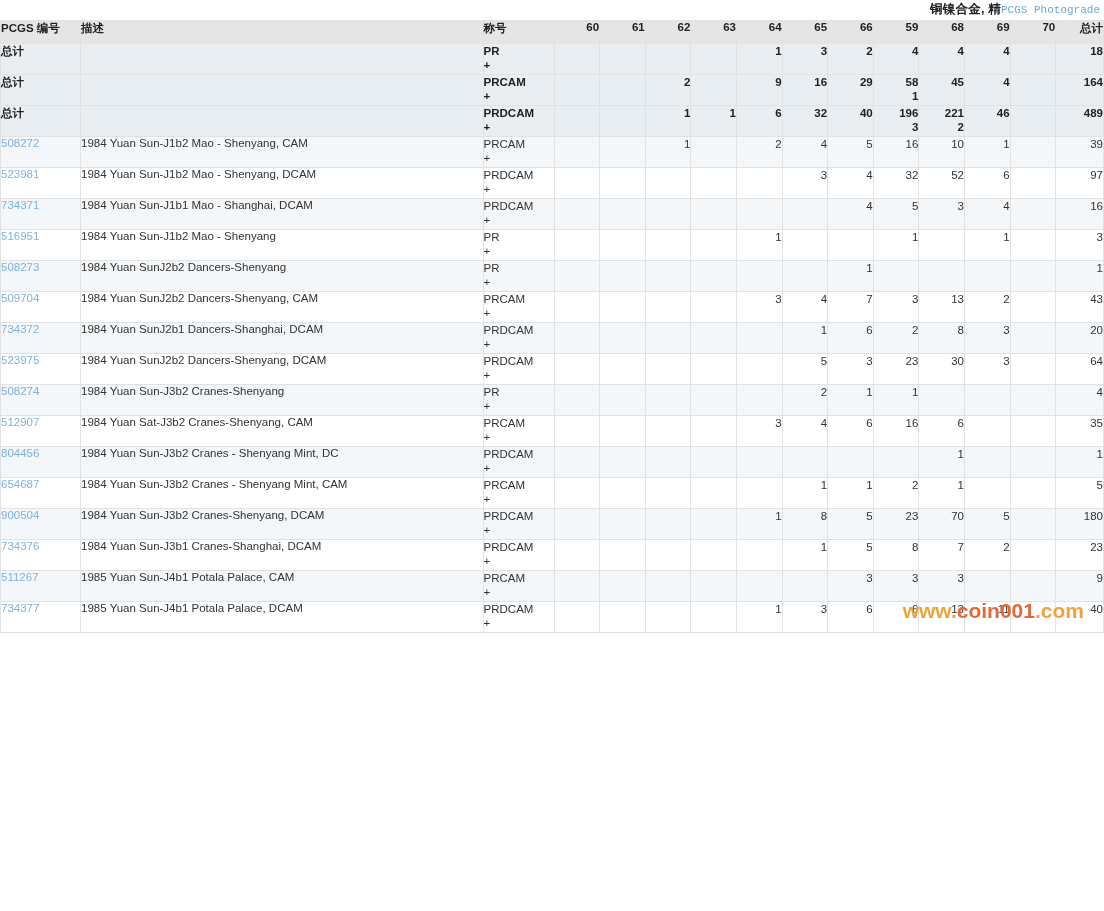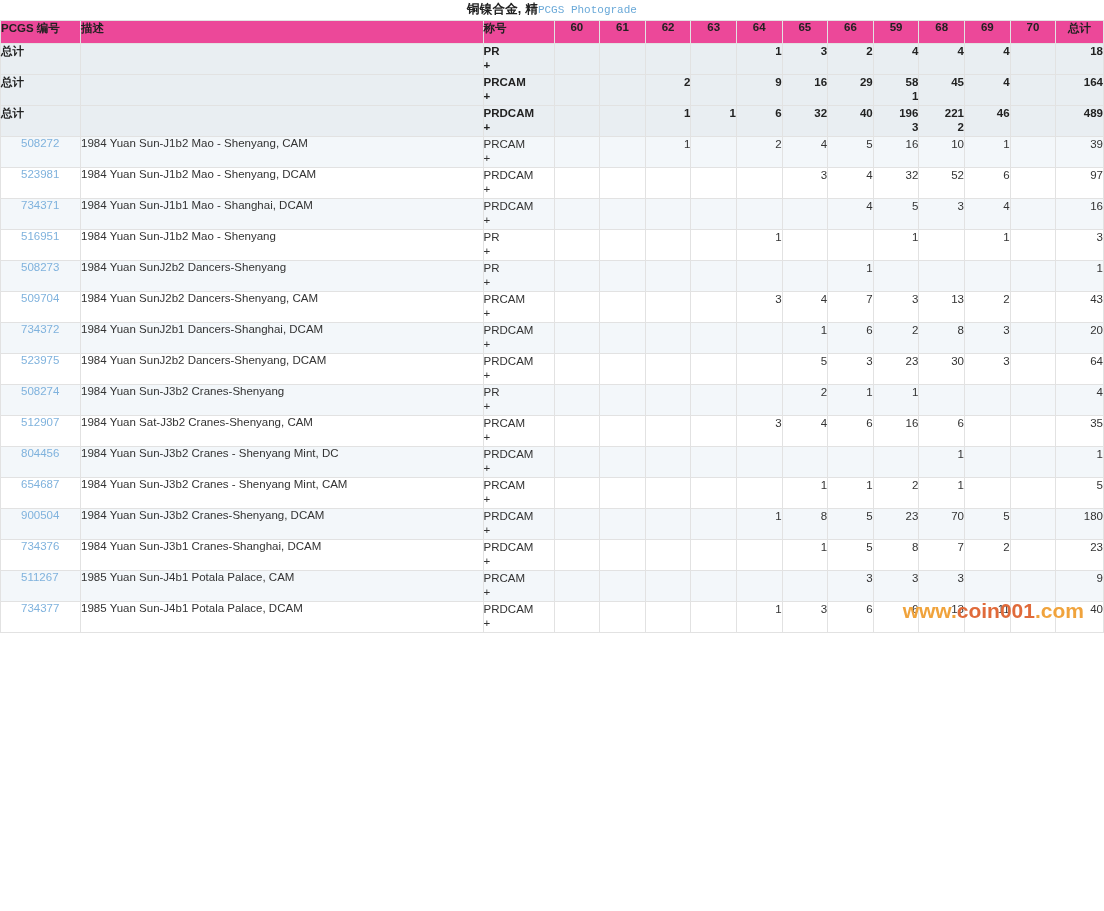--- a/index.html
+++ b/index.html
@@ -15,21 +15,21 @@
     -webkit-font-smoothing: antialiased;
   }
   .page {
     width: 1104px;
     position: relative;
   }
   .topbar {
     height: 20px;
     display: flex;
     align-items: center;
-    justify-content: center;
+    justify-content: flex-end;
     padding: 3px 4px 4px 4px;
     box-sizing: border-box;
   }
   .topbar-title {
     font-size: 12.5px;
     font-weight: bold;
     color: #222;
     letter-spacing: 0.2px;
   }
   .topbar-link {
@@ -43,32 +43,32 @@
     border-collapse: collapse;
     table-layout: fixed;
   }
   table.grade-table th,
   table.grade-table td {
     border: 1px solid #e2e2e2;
     padding: 0;
     vertical-align: top;
   }
   thead th {
-    background: #ec4899;
+    background: #e5e5e5;
     font-size: 11.5px;
     font-weight: bold;
     color: #222;
     height: 22px;
     padding: 3px 6px 4px 6px;
     border-top: 1px solid #d8d8d8;
     border-bottom: 1px solid #d0d0d0;
     white-space: nowrap;
   }
   thead th.num {
-    text-align: center;
+    text-align: right;
   }
   thead th.lft {
     text-align: left;
   }
   tbody td {
     font-size: 11.5px;
     padding: 7px 6px 6px 6px;
     height: 31px;
     box-sizing: border-box;
   }
@@ -85,21 +85,20 @@
     color: #222;
   }
   tr.alt td {
     background: #f3f7fa;
   }
   tr.plain td {
     background: #ffffff;
   }
   .cert {
     color: #7fb2dd;
-    margin-left: 20px;
   }
   .desc {
     color: #333;
   }
   .desig {
     color: #333;
     line-height: 1.25;
   }
   .desig .plus {
     display: block;

